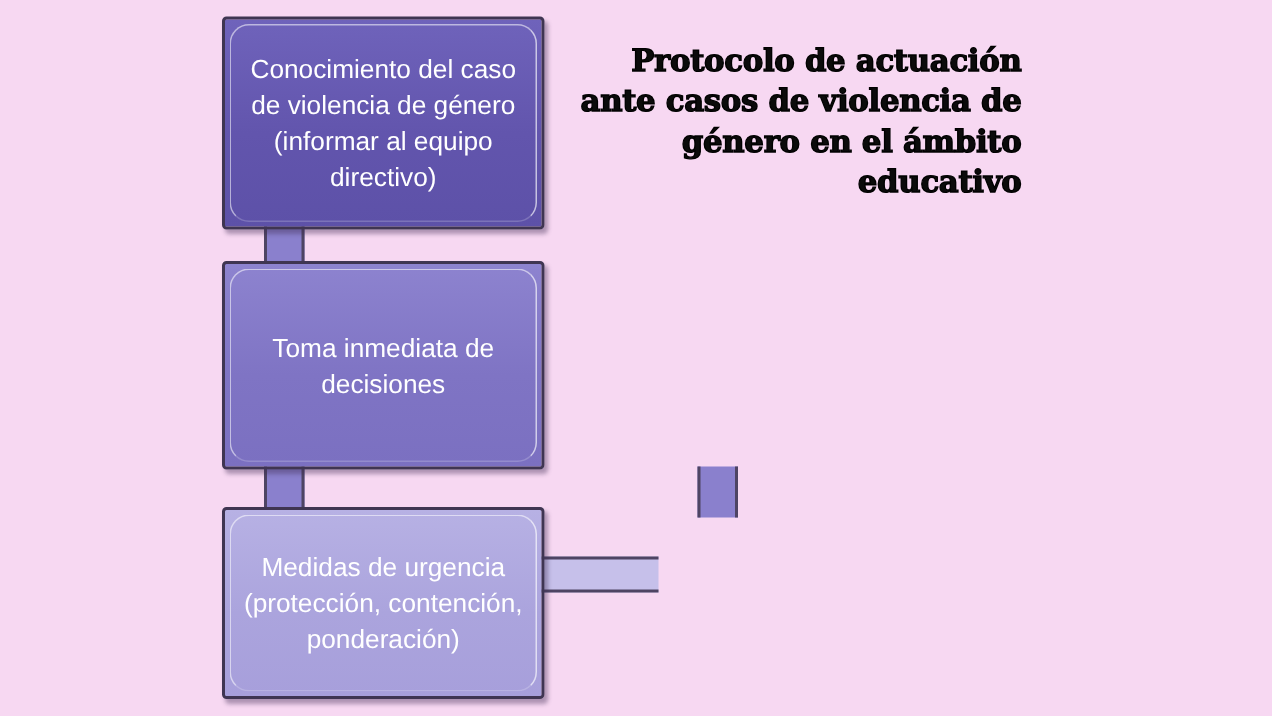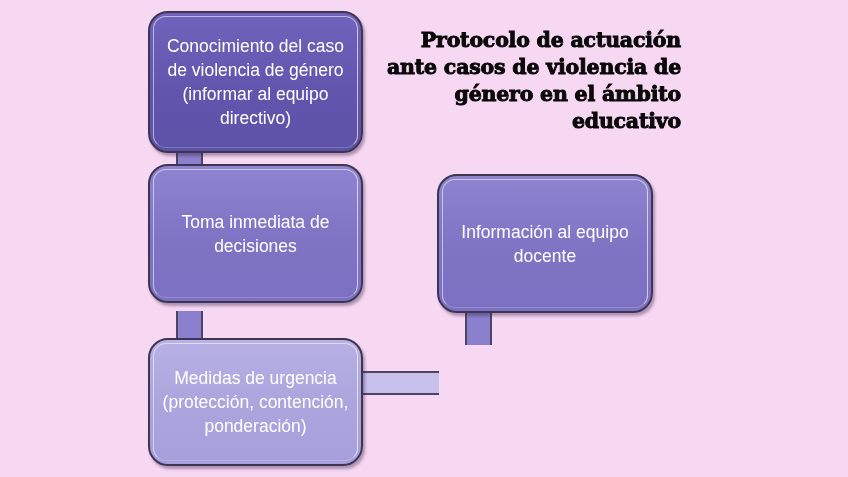--- a/index.html
+++ b/index.html
@@ -56,21 +56,21 @@
     border-top: 2px solid #4e4463;
     border-bottom: 2px solid #4e4463;
     box-sizing: border-box;
     z-index: 1;
   }
 
   
   .node {
     position: absolute;
     box-sizing: border-box;
-    border-radius: 20px;
+    border-radius: 3px;
     border: 2px solid #3f3552;
     display: flex;
     align-items: center;
     justify-content: center;
     text-align: center;
     color: #ffffff;
     font-size: 17.5px;
     line-height: 24px;
     padding: 16px 12px;
     white-space: pre-line;
@@ -102,21 +102,21 @@
   }
   .node.mid {
     background: linear-gradient(180deg, #8d83cf 0%, #7f74c4 55%, #7b70c1 100%);
   }
   .node.light {
     background: linear-gradient(180deg, #b7b1e4 0%, #aba4dd 55%, #a79fdb 100%);
   }
 
   
   #node-1 { left:148px; top:11px;  width:215px; height:142px; }
-  #node-2 { left:148px; top:164px; width:215px; height:139px; }
+  #node-2 { left:148px; top:174px; width:215px; height:139px; }
   #node-3 { left:437px; top:174px; width:216px; height:139px; }
   #node-4 { left:148px; top:338px; width:215px; height:128px; }
   #node-5 { left:437px; top:343px; width:216px; height:123px; }
 
   #conn-1-2  { left:176px; top:151px; width:27px; height:25px; }
   #conn-2-4  { left:176px; top:311px; width:27px; height:29px; }
   #conn-3-5  { left:465px; top:311px; width:27px; height:34px; }
   #conn-4-5  { left:361px; top:371px; width:78px; height:24px; }
 </style>
 </head>
@@ -132,22 +132,19 @@
   <div class="conn-h" id="conn-4-5"></div>
 
   <div class="node dark" id="node-1">
     <span class="label">Conocimiento del caso de violencia de género (informar al equipo directivo)</span>
   </div>
 
   <div class="node mid" id="node-2">
     <span class="label">Toma inmediata de decisiones</span>
   </div>
 
-  <div class="node mid" id="node-3">
-    <span class="label">Información al equipo docente</span>
-  </div>
 
   <div class="node light" id="node-4">
     <span class="label">Medidas de urgencia (protección, contención, ponderación)</span>
   </div>
 
 
 </div>
 
 </body></html>

